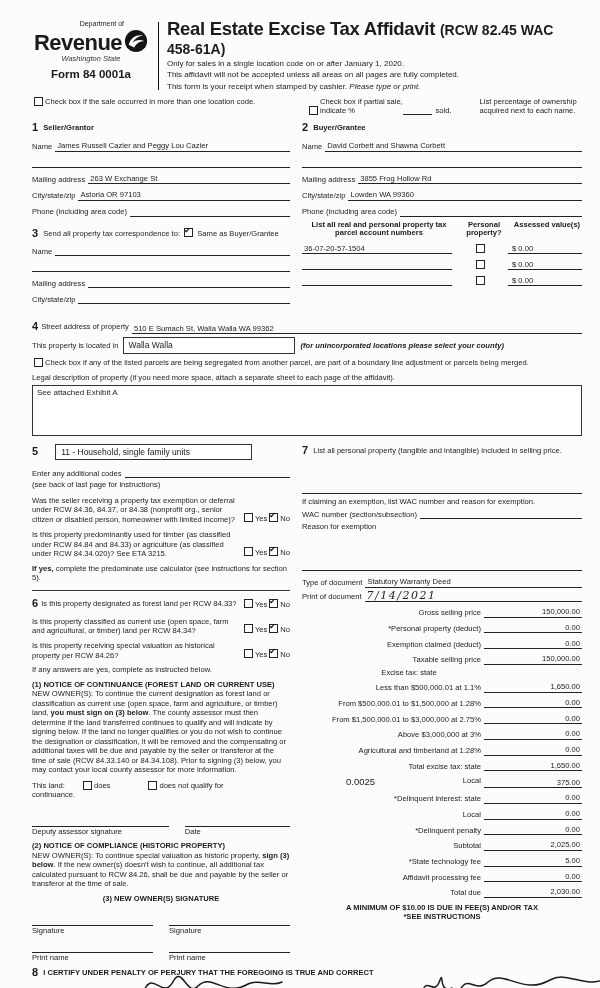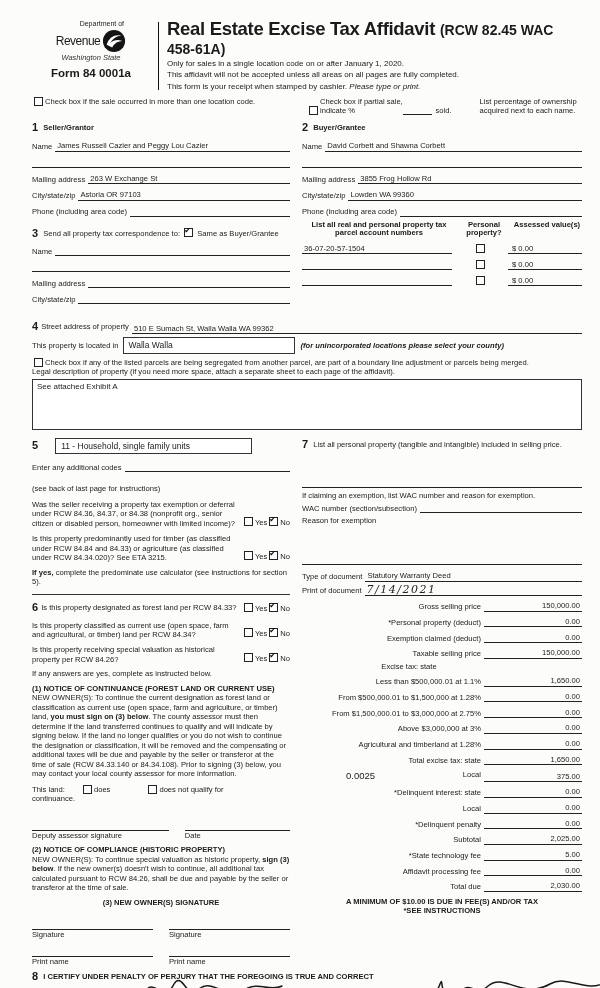--- a/index.html
+++ b/index.html
@@ -6,21 +6,21 @@
   .page{position:relative;width:600px;height:988px;margin:0 auto;background:#fcfcfa;
         font-family:"Liberation Sans",sans-serif;color:#1b1b1b;font-size:7.6px;line-height:1.25;
         box-sizing:border-box;padding:20px 18px 0 32px;overflow:hidden;}
   .bold{font-weight:700}.it{font-style:italic}
   .sec-n{font-weight:700;font-size:11px;margin-right:3px;vertical-align:-1px}
   
   .hdr{display:flex;align-items:stretch}
   .logo{width:118px;flex:none;text-align:center;padding-right:8px}
   .logo .dept{font-size:7px;text-align:right;padding-right:26px}
   .logo .revrow{display:flex;align-items:center;justify-content:center;gap:2px}
-  .logo .rev{font-weight:400;font-size:12px;letter-spacing:-0.5px}
+  .logo .rev{font-weight:700;font-size:22px;letter-spacing:-0.5px}
   .logo .wa{font-style:italic;font-size:7.5px;color:#333;margin-top:-2px}
   .logo .formno{font-weight:700;font-size:11.5px;margin-top:3px}
   .hdr-div{border-left:1.5px solid #111;margin:2px 8px 2px 0}
   .titleblk{flex:1}
   .t1{font-weight:700;font-size:18.5px;letter-spacing:-0.3px;line-height:1}
   .t1 .rcw{font-weight:700;font-size:14px;letter-spacing:0}
   .sub{font-size:8px;margin-top:1.5px}
   
   .cb{display:inline-block;width:7px;height:7px;border:1px solid #222;vertical-align:-1px;
       margin:0 2px;position:relative;background:#fff;flex:none}
@@ -225,36 +225,36 @@
     </div>
     <div style="display:flex;align-items:center;margin-top:3px">
       <span>This property is located in</span>
       <span class="selbox" style="min-width:160px;margin-left:4px">Walla Walla</span>
       <span class="bold it" style="margin-left:6px">(for unincorporated locations please select your county)</span>
     </div>
     <div style="display:flex;align-items:flex-start;margin-top:4px">
       <span class="cb"></span>
       <span>Check box if any of the listed parcels are being segregated from another parcel, are part of a boundary line adjustment or parcels being merged.</span>
     </div>
-    <div style="margin-top:0">Legal description of property (if you need more space, attach a separate sheet to each page of the affidavit).</div>
+    <div style="margin-top:6px">Legal description of property (if you need more space, attach a separate sheet to each page of the affidavit).</div>
     <div class="legalbox">See attached Exhibit A</div>
   </div>
 
   <div class="cols" style="margin-top:8px">
     <div class="lcol">
 
       <div style="display:flex;align-items:center">
         <span class="sec-n">5</span>
         <span class="selbox" style="min-width:185px;margin-left:14px">11 - Household, single family units</span>
       </div>
       <div class="fline" style="margin-top:8px">
         <span class="flabel">Enter any additional codes</span>
         <span class="fval"></span>
       </div>
-      <div style="margin-top:12px">(see back of last page for instructions)</div>
+      <div style="margin-top:2px">(see back of last page for instructions)</div>
       <div class="q">
         <span class="qt">Was the seller receiving a property tax exemption or deferral under RCW 84.36, 84.37, or 84.38 (nonprofit org., senior citizen or disabled person, homeowner with limited income)?</span>
         <span class="yn"><span class="cb"></span><span>Yes</span><span class="cb checked"></span><span>No</span></span>
       </div>
       <div class="q">
         <span class="qt">Is this property predominantly used for timber (as classified under RCW 84.84 and 84.33) or agriculture (as classified under RCW 84.34.020)? See ETA 3215.</span>
         <span class="yn"><span class="cb"></span><span>Yes</span><span class="cb checked"></span><span>No</span></span>
       </div>
       <div class="note">
         <span class="bold">If yes,</span><span> complete the predominate use calculator (see instructions for section 5).</span>

